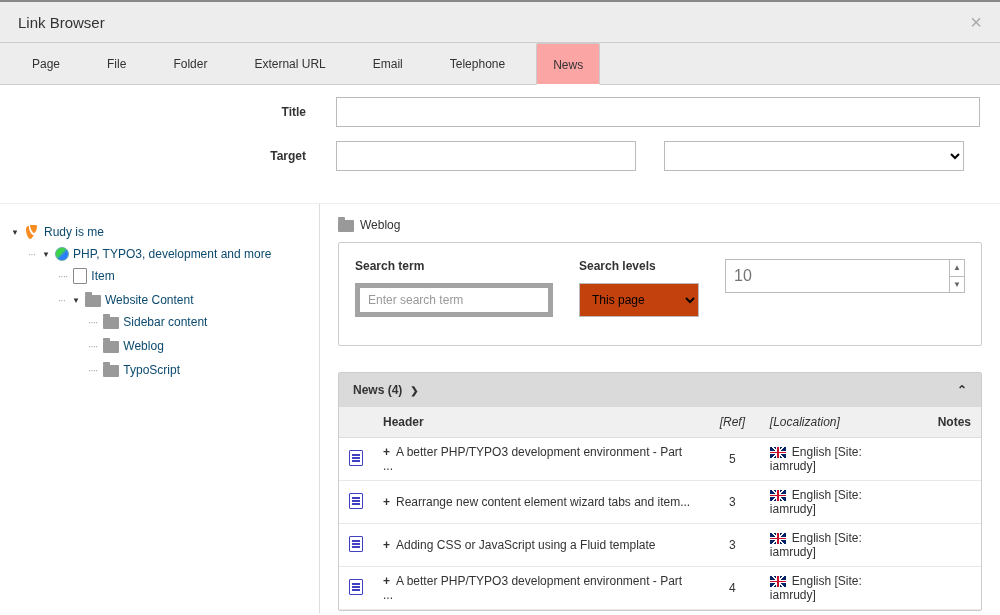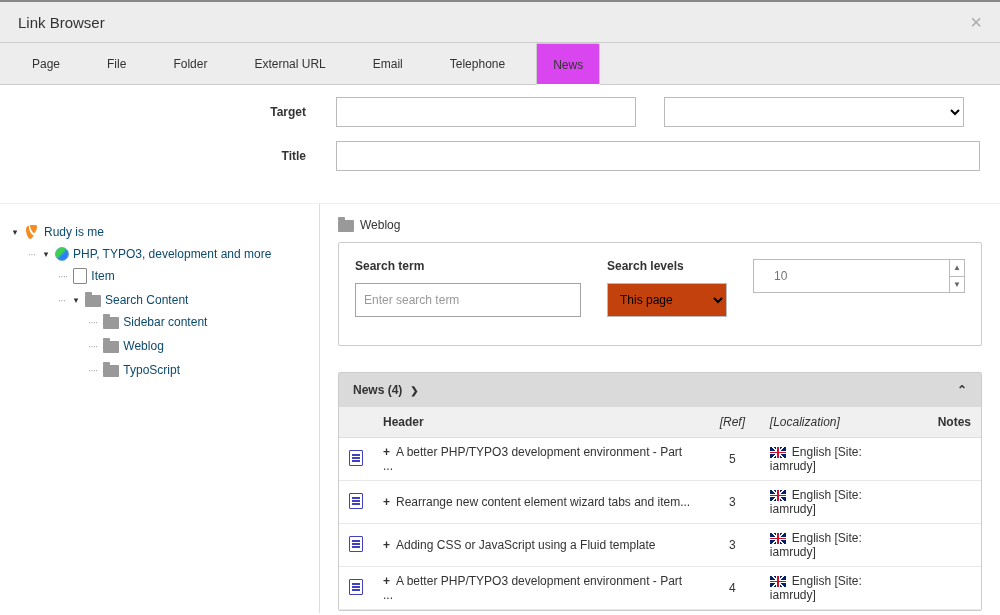--- a/index.html
+++ b/index.html
@@ -3,21 +3,21 @@
 <meta charset="utf-8">
 <style>
   * { box-sizing: border-box; margin: 0; padding: 0; }
   body { font-family: Verdana, Arial, sans-serif; font-size: 12px; color: #333; background: #fff; width: 1000px; height: 615px; overflow: hidden; }
   .window { width: 1000px; height: 613px; border-top: 2px solid #888; display: flex; flex-direction: column; }
   .titlebar { display: flex; align-items: center; justify-content: space-between; padding: 10px 18px; background: #ededed; border-bottom: 1px solid #ccc; }
   .titlebar .title { font-size: 15px; color: #333; }
   .titlebar .close { font-size: 20px; color: #aaa; cursor: pointer; line-height: 1; }
   .tabbar { display: flex; gap: 15px; background: #ededed; padding: 0 16px; border-bottom: 1px solid #ccc; }
   .tabbar .tab { padding: 14px 16px 12px; color: #333; cursor: pointer; font-size: 12px; }
-  .tabbar .tab.active { background: #d946ef; border: 1px solid #ccc; border-bottom: 1px solid #fff; margin-bottom: -1px; border-radius: 2px 2px 0 0; }
+  .tabbar .tab.active { background: #fca5a5; border: 1px solid #ccc; border-bottom: 1px solid #fff; margin-bottom: -1px; border-radius: 2px 2px 0 0; }
   .form-area { background: #fff; padding: 12px 18px 18px; border-bottom: 1px solid #eee; }
   .form-row { display: flex; align-items: center; margin-bottom: 14px; }
   .form-row label { width: 318px; text-align: right; padding-right: 30px; font-weight: bold; font-size: 12px; }
   .form-row .input-sm { width: 300px; height: 30px; border: 1px solid #bbb; padding: 4px 8px; font-size: 12px; }
   .form-row .select-md { width: 300px; height: 30px; border: 1px solid #bbb; background: #fff; margin-left: 28px; font-size: 12px; }
   .form-row .input-lg { flex: 1; margin-right: 2px; height: 30px; border: 1px solid #bbb; padding: 4px 8px; font-size: 12px; }
   .main { display: flex; flex: 1; overflow: hidden; }
   .tree-pane { width: 320px; border-right: 1px solid #ddd; padding: 16px 10px; overflow: auto; }
   .tree ul { list-style: none; }
   .tree li { white-space: nowrap; padding: 2px 0; }
@@ -33,25 +33,25 @@
   .icon-folder::before { content:""; position:absolute; top:-3px; left:0; width:7px; height:3px; background:#999; border-radius:1px 1px 0 0; }
   .tree-label { color: #0c4a6e; cursor: pointer; }
   .right-pane { flex: 1; padding: 14px 18px; overflow: auto; }
   .bc { display: flex; align-items: center; gap: 6px; margin-bottom: 10px; font-size: 12px; }
   .search-box { border: 1px solid #ccc; border-radius: 2px; padding: 16px 16px 16px; margin-bottom: 26px; }
   .search-grid { display: flex; gap: 26px; margin-bottom: 12px; }
   .sg-col1 { flex: 1 1 53%; }
   .sg-col2 { flex: 0 0 120px; }
   .sg-col3 { flex: 0 0 130px; }
   .sg-label { font-weight: bold; margin-bottom: 10px; font-size: 12px; }
-  .sg-input { width: 100%; height: 34px; border: 1px solid #a3a3a3; padding: 4px 8px; font-size: 12px; }
+  .sg-input { width: 100%; height: 34px; border: 5px solid #a3a3a3; padding: 4px 8px; font-size: 12px; }
   .sg-input::placeholder { color: #999; }
   .sg-select { width: 100%; height: 34px; border: 1px solid #bbb; background: #c2410c; padding: 4px 8px; font-size: 12px; }
   .sg-spin { display:flex; align-items:stretch; height:34px; }
-  .sg-spin input { flex:1; border:1px solid #bbb; border-right:none; padding:4px 20px; color:#be185d; font-size:12px; }
+  .sg-spin input { flex:1; border:1px solid #bbb; border-right:none; padding:4px 8px; color:#be185d; font-size:16px; }
   .sg-spin .spinbtns { display:flex; flex-direction:column; border:1px solid #bbb; width:16px; }
   .sg-spin .spinbtns span { flex:1; display:flex; align-items:center; justify-content:center; font-size:8px; color:#666; cursor:pointer; }
   .sg-spin .spinbtns span:first-child { border-bottom:1px solid #bbb; }
   .btn { display: inline-flex; align-items: center; gap: 4px; border: 1px solid #bbb; background: #eee; padding: 7px 12px; border-radius: 2px; cursor: pointer; font-size: 12px; }
   .panel { border: 1px solid #ccc; border-radius: 2px; }
   .panel-header { background: #dadada; padding: 10px 14px; display: flex; align-items: flex-end; justify-content: space-between; cursor: pointer; font-weight: bold; font-size: 12px; }
   .panel-header .left { display:flex; align-items:center; gap:8px; }
   table { width: 100%; border-collapse: collapse; font-size: 12px; }
   thead th { text-align: left; font-weight: bold; padding: 8px 10px; border-bottom: 1px solid #ddd; background: #f0f0f0; }
   thead th.ref, thead th.loc { font-style: italic; font-weight: normal; }
@@ -90,27 +90,27 @@
     <div class="tab">File</div>
     <div class="tab">Folder</div>
     <div class="tab">External URL</div>
     <div class="tab">Email</div>
     <div class="tab">Telephone</div>
     <div class="tab active">News</div>
   </div>
 
   <div class="form-area">
     <div class="form-row">
+      <label>Title</label>
+      <input class="input-lg" type="text" value="" style="">
+    </div>
+    <div class="form-row">
       <label>Target</label>
       <input class="input-sm" type="text" value="" style="">
       <select class="select-md"></select>
-    </div>
-    <div class="form-row">
-      <label>Title</label>
-      <input class="input-lg" type="text" value="" style="">
     </div>
   </div>
 
   <div class="main">
     <div class="tree-pane">
       <div class="tree">
         <ul>
           <li>
             <div class="row">
               <span class="toggle">▾</span>
@@ -135,21 +135,21 @@
                       <span class="dotline">····</span>
                       <span class="icon icon-page"></span>
                       <span class="tree-label">Item</span>
                     </div>
                   </li>
                   <li>
                     <div class="row dotline-wrap">
                       <span class="dotline">···</span>
                       <span class="toggle">▾</span>
                       <span class="icon icon-folder"></span>
-                      <span class="tree-label">Search Content</span>
+                      <span class="tree-label">Website Content</span>
                     </div>
                     <ul style="padding-left:30px;">
                       <li>
                           <div class="row dotline-wrap">
                         <span class="dotline">····</span>
                         <span class="icon icon-folder"></span>
                         <span class="tree-label">Sidebar content</span>
                       </div>
                         </li>
                       <li>

